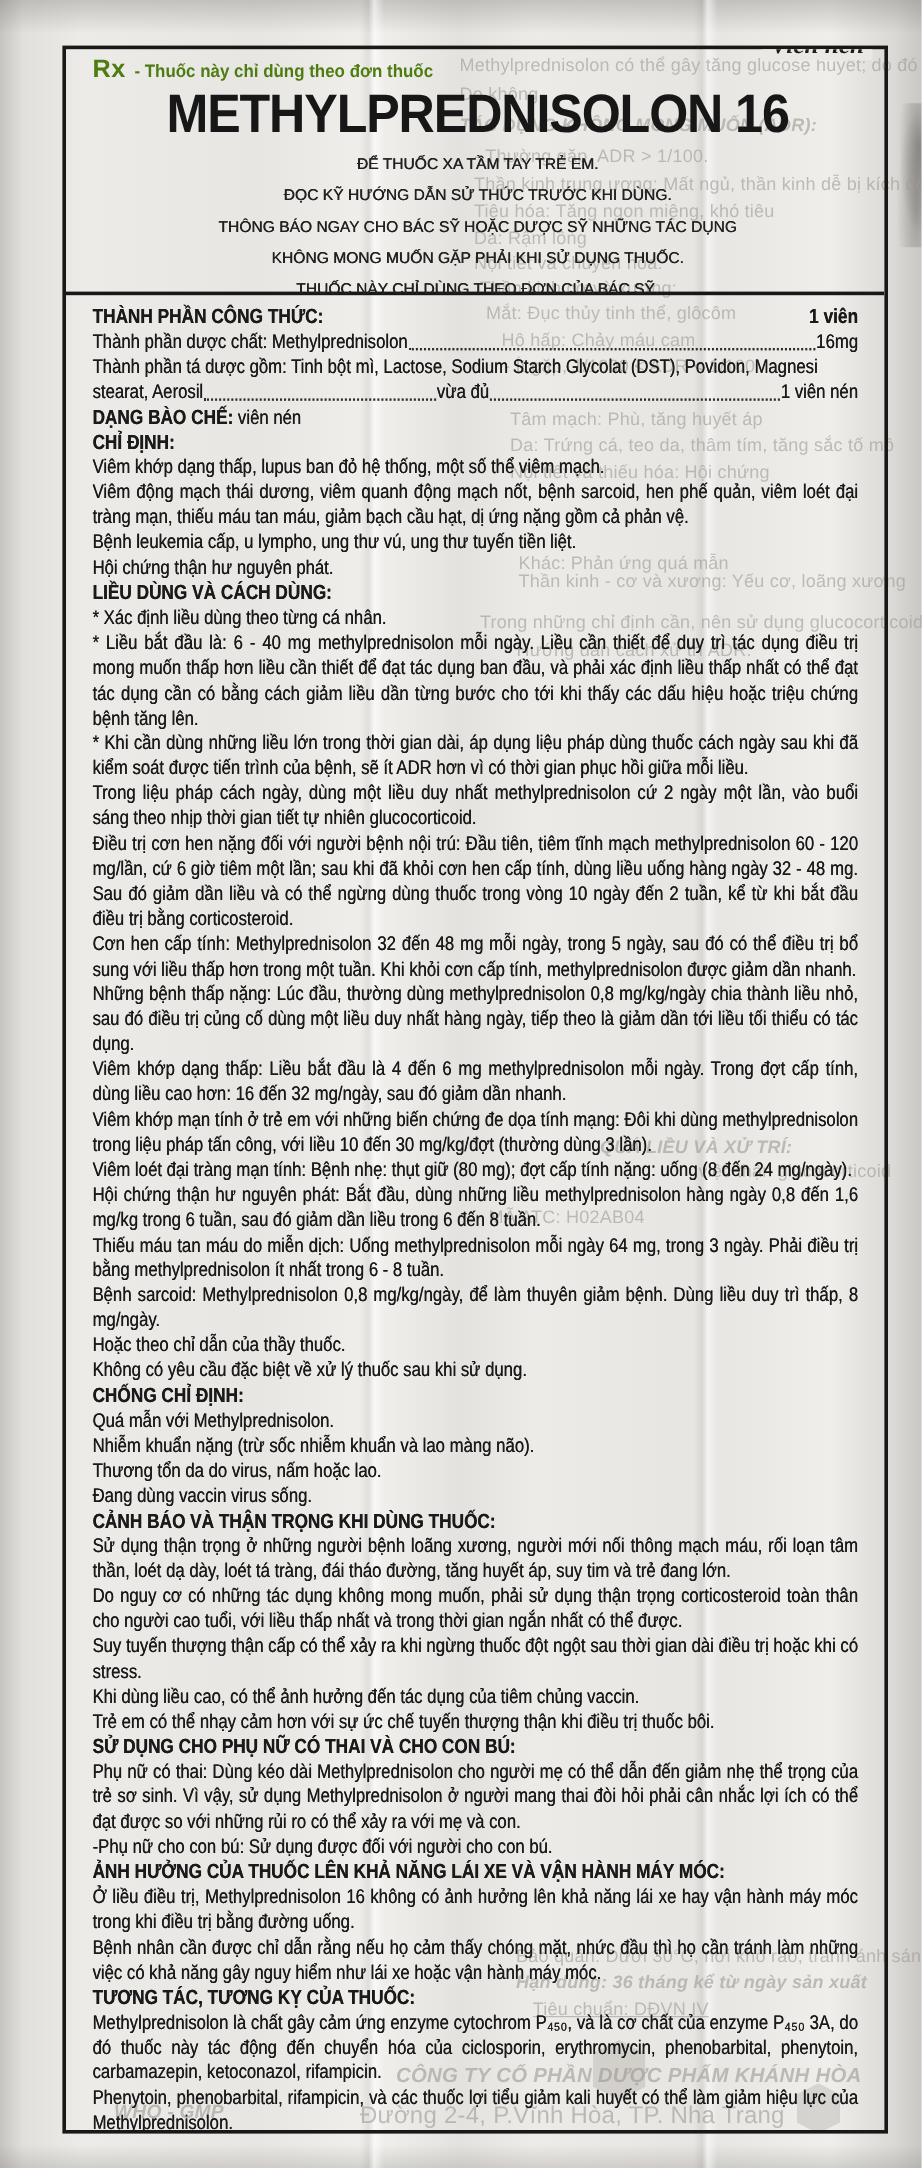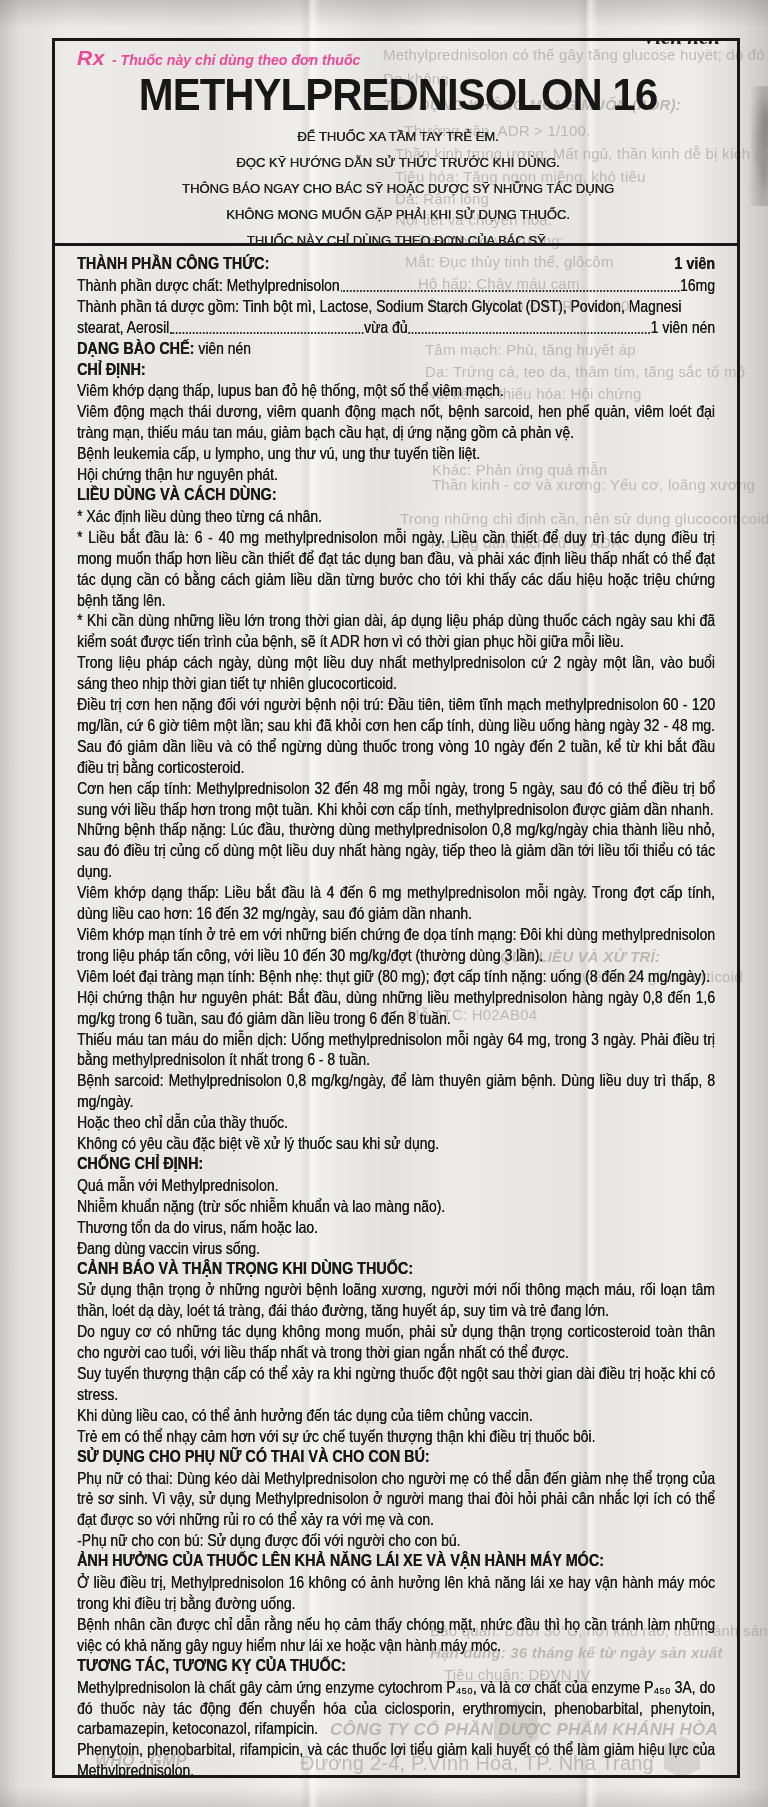--- a/index.html
+++ b/index.html
@@ -26,21 +26,21 @@
   .bleed-logo{position:absolute;background:rgba(150,146,140,.28);filter:blur(.6px);
     clip-path:polygon(50% 0,100% 22%,100% 78%,50% 100%,0 78%,0 22%);}
   
   .box{position:absolute;left:52px;top:38px;width:688px;height:1740px;z-index:2;
     border:3px solid #181818;box-sizing:border-box;overflow:hidden;}
   .header{height:205px;border-bottom:3px solid #181818;position:relative;
     padding:5px 18px 0 22px;box-sizing:border-box;}
   .form-label{position:absolute;top:-16px;right:10px;padding:0 7px;
     font-family:"Liberation Serif",serif;font-style:italic;font-weight:bold;
     font-size:21px;color:#1c1c1c;background:#eae8e5;}
-  .rx-line{height:24px;color:#ec4899;font-style:italic;}
+  .rx-line{height:24px;color:#4d7c0f;}
   .rx{font-size:21px;font-weight:bold;letter-spacing:.5px;}
   .rx-note{font-size:15px;font-weight:bold;margin-left:7px;
     display:inline-block;transform:scaleX(.94);transform-origin:0 50%;}
   .title{text-align:center;font-weight:bold;font-size:45px;line-height:48px;
     letter-spacing:-1px;white-space:nowrap;color:#171717;
     transform:scaleX(.93);margin-top:1px;}
   .warnings{margin-top:5px;text-align:center;font-size:13px;line-height:26px;
     color:#222;text-shadow:.35px 0 0 currentColor;}
   .content{padding:8px 18px 0 22px;}
   .condense{width:755px;transform:scaleX(.845);transform-origin:0 0;

